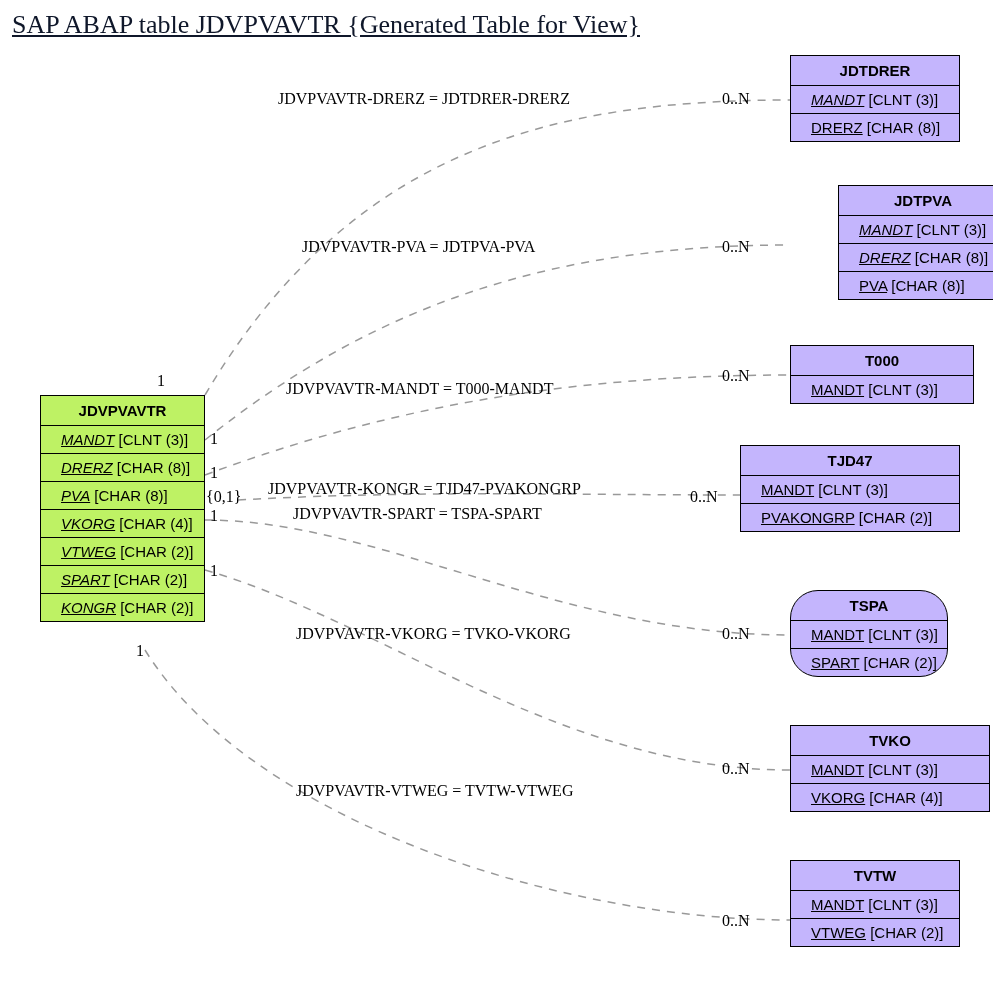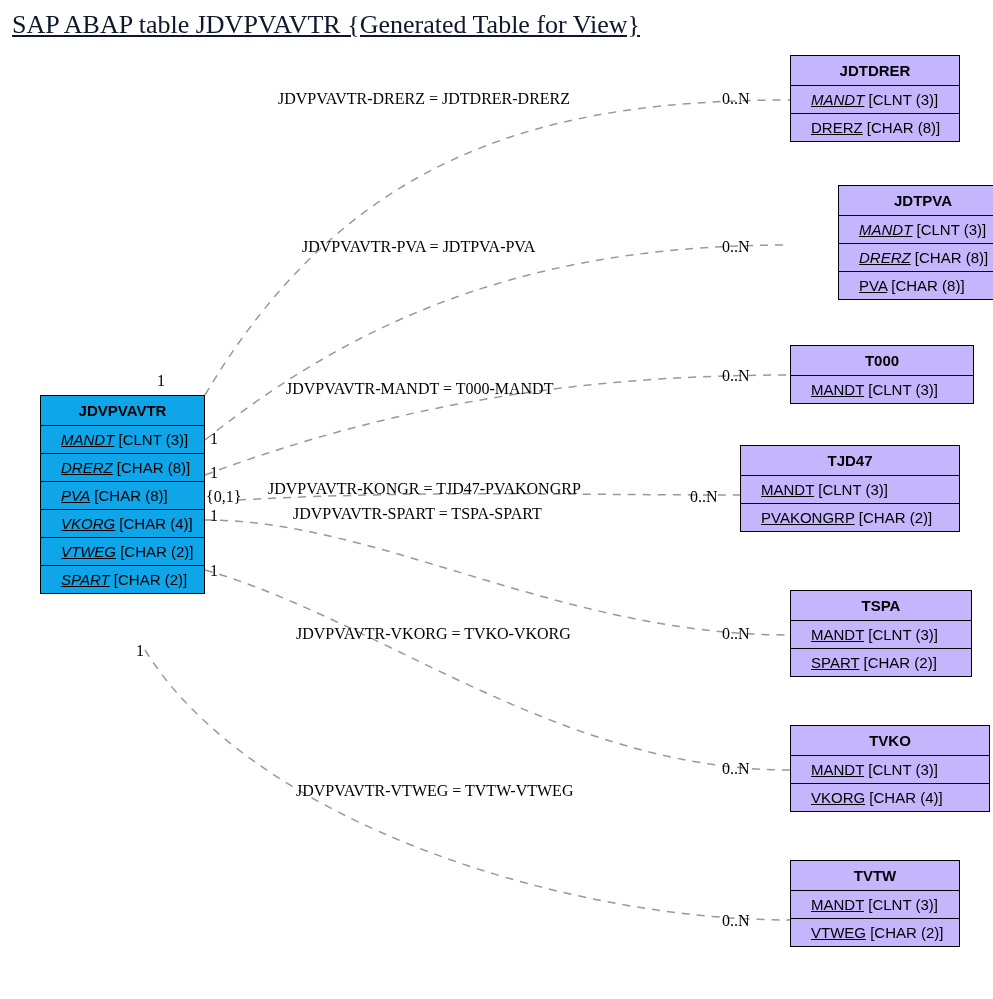--- a/index.html
+++ b/index.html
@@ -36,21 +36,21 @@
   }
   .entity .row {
     padding: 5px 20px;
     white-space: nowrap;
   }
   .entity .row:not(:last-child) {
     border-bottom: 1.5px solid #000;
   }
   .entity .kf { text-decoration: underline; font-style: italic; }
   .entity .kfn { text-decoration: underline; }
-  .main-entity { background: #0ea5e9; }
+  .main-entity { background: #bef264; }
   .rel-entity { background: #c4b5fd; }
 
   .label {
     position: absolute;
     font-size: 16px;
     font-family: "Times New Roman", serif;
     color: #000;
     white-space: nowrap;
   }
   svg.lines {
@@ -90,20 +90,21 @@
 </svg>
 
 <div class="entity main-entity" style="left:40px; top:395px; width:165px;">
   <div class="header">JDVPVAVTR</div>
   <div class="row"><span class="kf">MANDT</span><span> [CLNT (3)]</span></div>
   <div class="row"><span class="kf">DRERZ</span><span> [CHAR (8)]</span></div>
   <div class="row"><span class="kf">PVA</span><span> [CHAR (8)]</span></div>
   <div class="row"><span class="kf">VKORG</span><span> [CHAR (4)]</span></div>
   <div class="row"><span class="kf">VTWEG</span><span> [CHAR (2)]</span></div>
   <div class="row"><span class="kf">SPART</span><span> [CHAR (2)]</span></div>
+  <div class="row"><span class="kf">KONGR</span><span> [CHAR (2)]</span></div>
 </div>
 
 <div class="entity rel-entity" style="left:790px; top:55px; width:170px;">
   <div class="header">JDTDRER</div>
   <div class="row"><span class="kf">MANDT</span><span> [CLNT (3)]</span></div>
   <div class="row"><span class="kfn">DRERZ</span><span> [CHAR (8)]</span></div>
 </div>
 
 <div class="entity rel-entity" style="left:790px; top:185px; width:170px;margin-left:48px;">
   <div class="header">JDTPVA</div>
@@ -116,21 +117,21 @@
   <div class="header">T000</div>
   <div class="row"><span class="kfn">MANDT</span><span> [CLNT (3)]</span></div>
 </div>
 
 <div class="entity rel-entity" style="left:740px; top:445px; width:220px;">
   <div class="header">TJD47</div>
   <div class="row"><span class="kfn">MANDT</span><span> [CLNT (3)]</span></div>
   <div class="row"><span class="kfn">PVAKONGRP</span><span> [CHAR (2)]</span></div>
 </div>
 
-<div class="entity rel-entity" style="left:790px; top:590px; width:182px;">
+<div class="entity rel-entity" style="left:790px; top:590px; width:158px;border-radius:28px;">
   <div class="header">TSPA</div>
   <div class="row"><span class="kfn">MANDT</span><span> [CLNT (3)]</span></div>
   <div class="row"><span class="kfn">SPART</span><span> [CHAR (2)]</span></div>
 </div>
 
 <div class="entity rel-entity" style="left:790px; top:725px; width:200px;">
   <div class="header">TVKO</div>
   <div class="row"><span class="kfn">MANDT</span><span> [CLNT (3)]</span></div>
   <div class="row"><span class="kfn">VKORG</span><span> [CHAR (4)]</span></div>
 </div>

